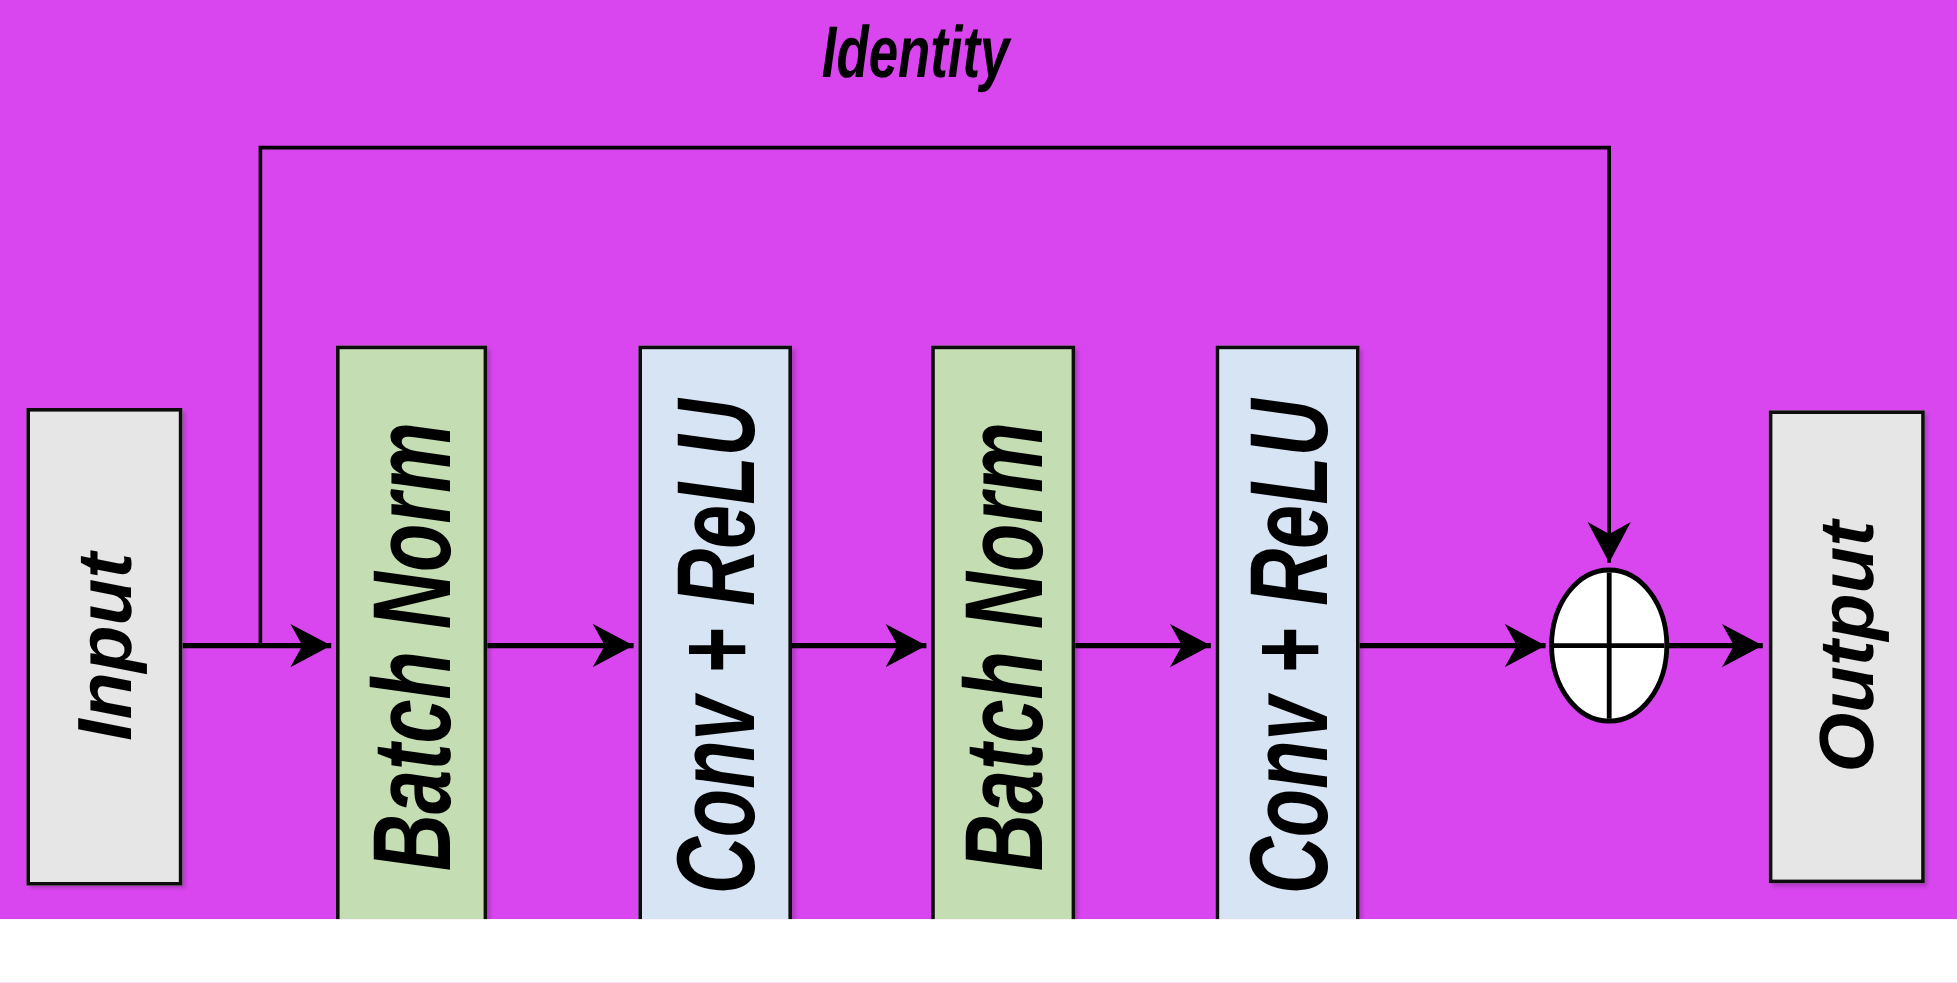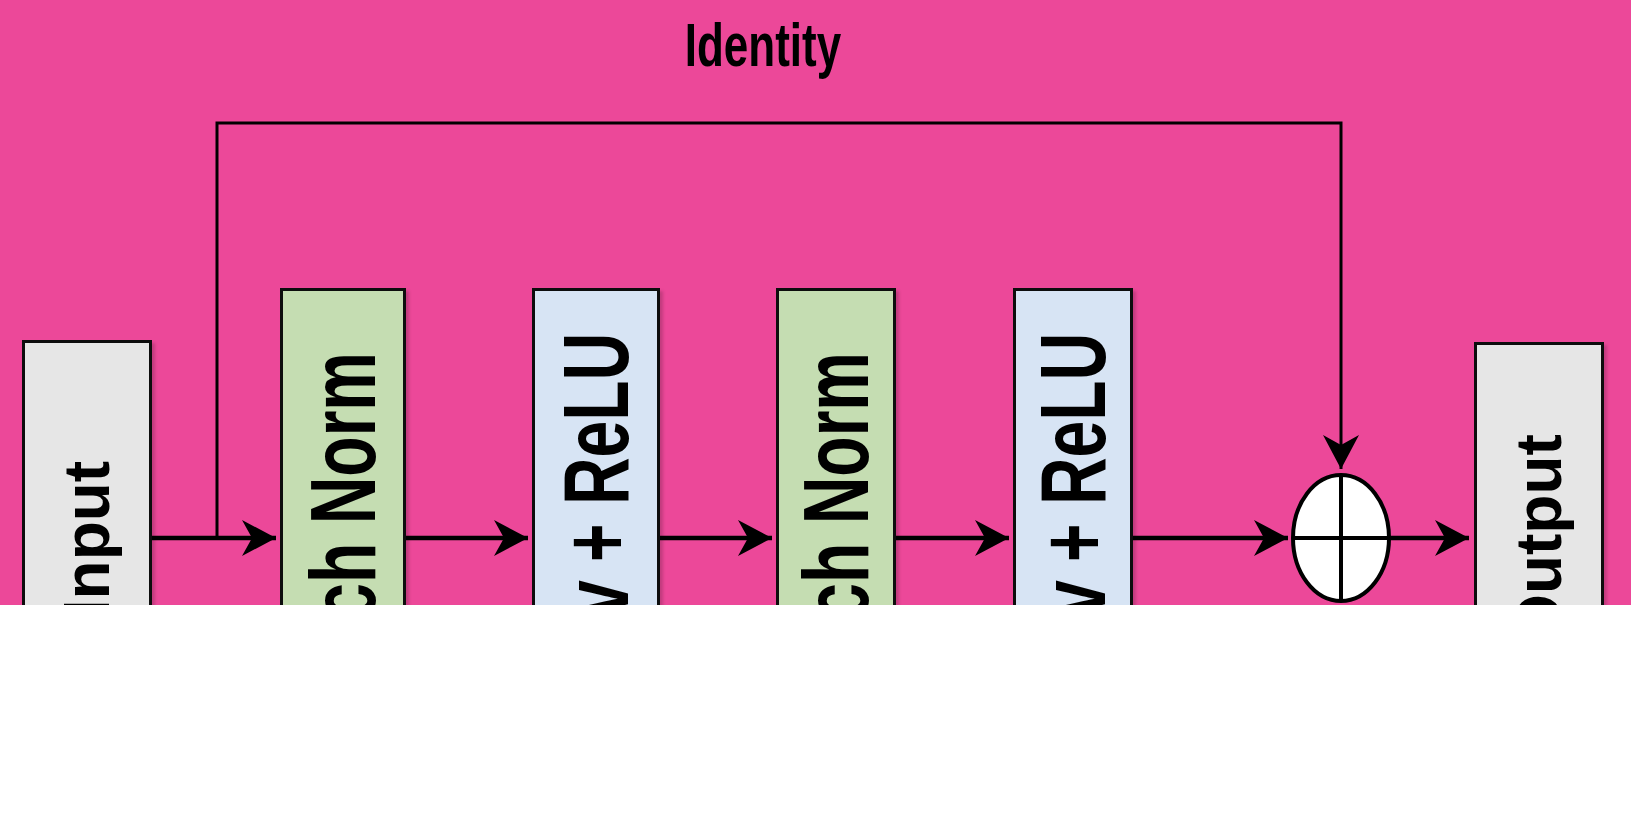--- a/index.html
+++ b/index.html
@@ -4,23 +4,24 @@
 <style>
   html, body {
     margin: 0;
     padding: 0;
     background: #ffffff;
     font-family: "Liberation Sans", sans-serif;
   }
   .canvas {
     position: relative;
     width: 1631px;
-    height: 605px;
-    background: #ec4899;
+    height: 766px;
+    background: #d946ef;
     overflow: hidden;
+    font-style: italic;
   }
   .connector-layer {
     position: absolute;
     left: 0; top: 0;
     width: 1631px;
     height: 819px;
   }
   .diagram-title {
     position: absolute;
     left: 613px;

